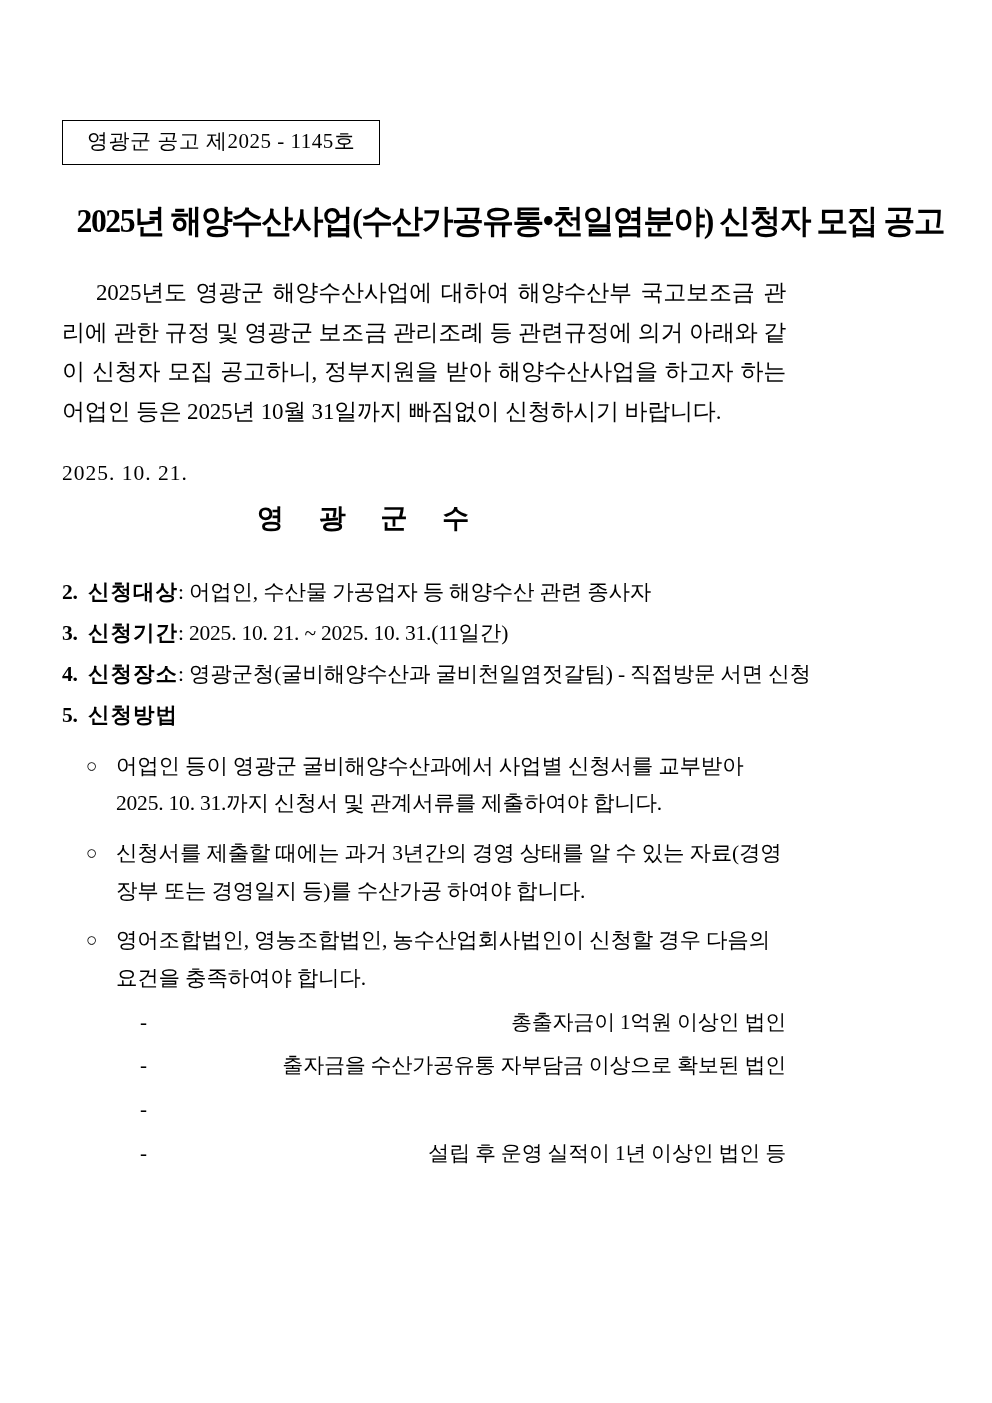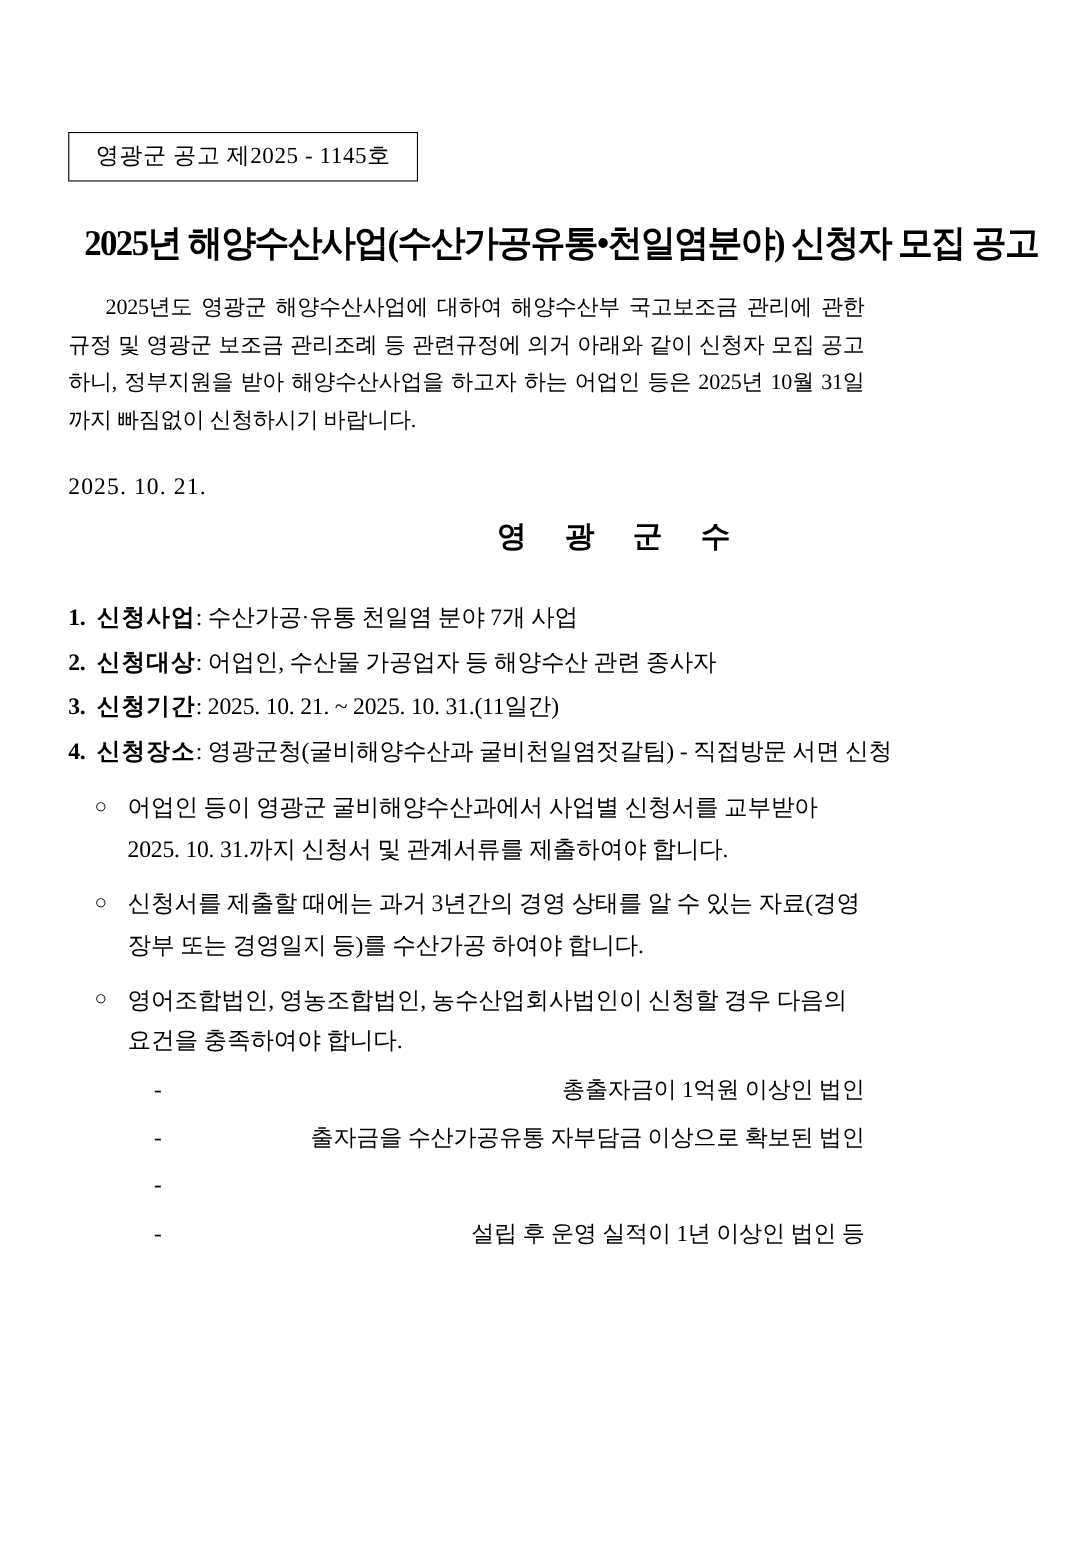--- a/index.html
+++ b/index.html
@@ -42,43 +42,43 @@
     text-align: center;
     font-size: 33px;
     font-weight: bold;
     letter-spacing: -1.5px;
     transform: scaleX(0.96);
     white-space: nowrap;
   }
 
   
   .intro {
-    margin-top: 18px;
-    font-size: 20px;
+    margin-top: 29px;
+    font-size: 23px;
     line-height: 1.72;
     text-align: justify;
     text-justify: inter-word;
     text-indent: 34px;
     letter-spacing: -0.2px;
   }
   .intro-last {
     text-align: justify;
   }
 
   
   .date-line {
     margin-top: 30px;
     text-align: left;
     padding-right: 130px;
     font-size: 21.5px;
     letter-spacing: 1px;
   }
   .issuer-line {
     margin-top: 14px;
-    text-align: right;
+    text-align: center;
     padding-right: 108px;
     font-size: 27px;
     font-weight: bold;
     letter-spacing: 14px;
   }
 
   
   .items {
     margin-top: 36px;
   }
@@ -157,36 +157,36 @@
 
   <div class="doc-title">2025년 해양수산사업(수산가공유통•천일염분야) 신청자 모집 공고</div>
 
   <p class="intro intro-last">2025년도 영광군 해양수산사업에 대하여 해양수산부 국고보조금 관리에 관한 규정 및 영광군 보조금 관리조례 등 관련규정에 의거 아래와 같이 신청자 모집 공고하니, 정부지원을 받아 해양수산사업을 하고자 하는 어업인 등은 2025년 10월 31일까지 빠짐없이 신청하시기 바랍니다.</p>
 
   <div class="date-line">2025. 10. 21.</div>
   <div class="issuer-line">영 광 군 수</div>
 
   <div class="items">
 
-    <div class="item">
-      <span class="num">1.</span><span class="lbl">신청사업</span><span class="val">: 수산가공·유통 천일염 분야 7개 사업</span>
-    </div>
 
     <div class="item">
       <span class="num">2.</span><span class="lbl">신청대상</span><span class="val">: 어업인, 수산물 가공업자 등 해양수산 관련 종사자</span>
     </div>
 
     <div class="item">
       <span class="num">3.</span><span class="lbl">신청기간</span><span class="val">: 2025. 10. 21.  ~  2025. 10. 31.(11일간)</span>
     </div>
 
     <div class="item">
       <span class="num">4.</span><span class="lbl">신청장소</span><span class="val">: 영광군청(굴비해양수산과 굴비천일염젓갈팀)  - 직접방문 서면 신청</span>
     </div>
 
+    <div class="item">
+      <span class="num">5.</span><span class="lbl">신청방법</span><span class="val"></span>
+    </div>
 
   </div>
 
   <div class="sub-list">
 
     <div class="bullet-item">
       <span class="bullet-mark">○</span>
       <span class="bullet-text">
         <span>어업인 등이 영광군 굴비해양수산과에서 사업별 신청서를 교부받아</span>
         <span class="l2">2025. 10. 31.까지 신청서 및 관계서류를 제출하여야 합니다.</span>

